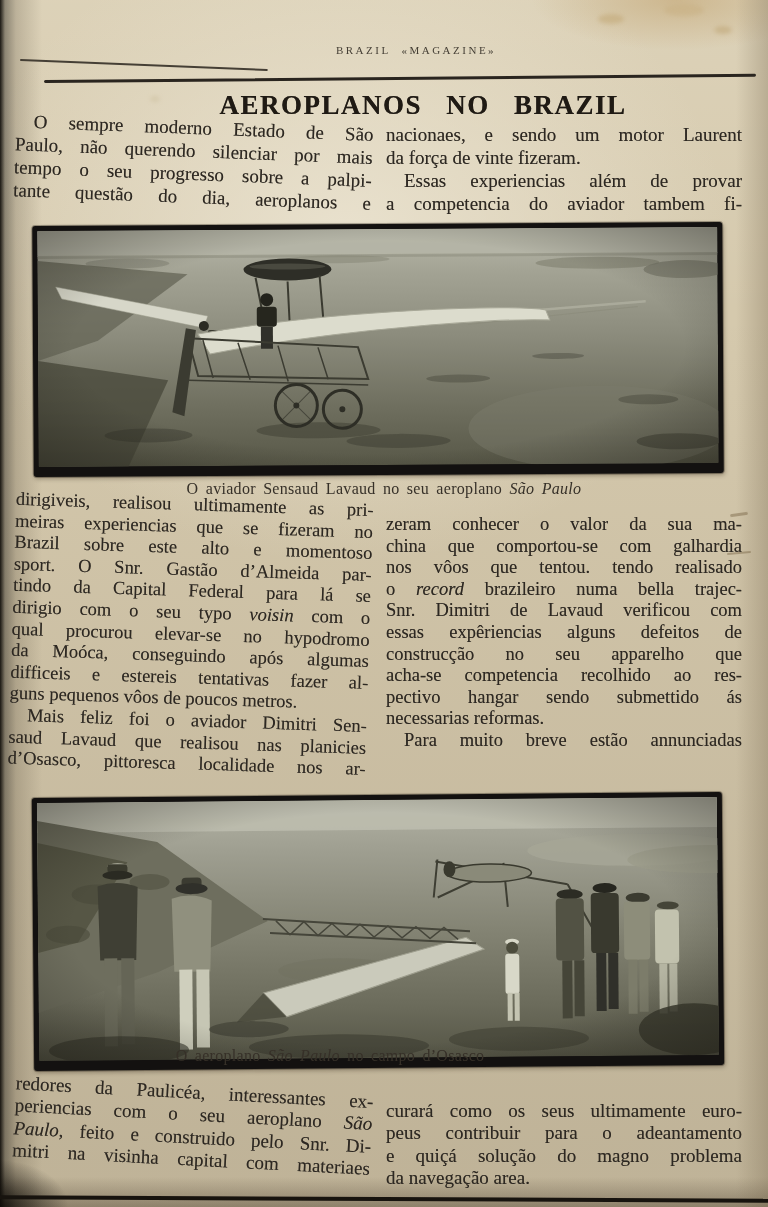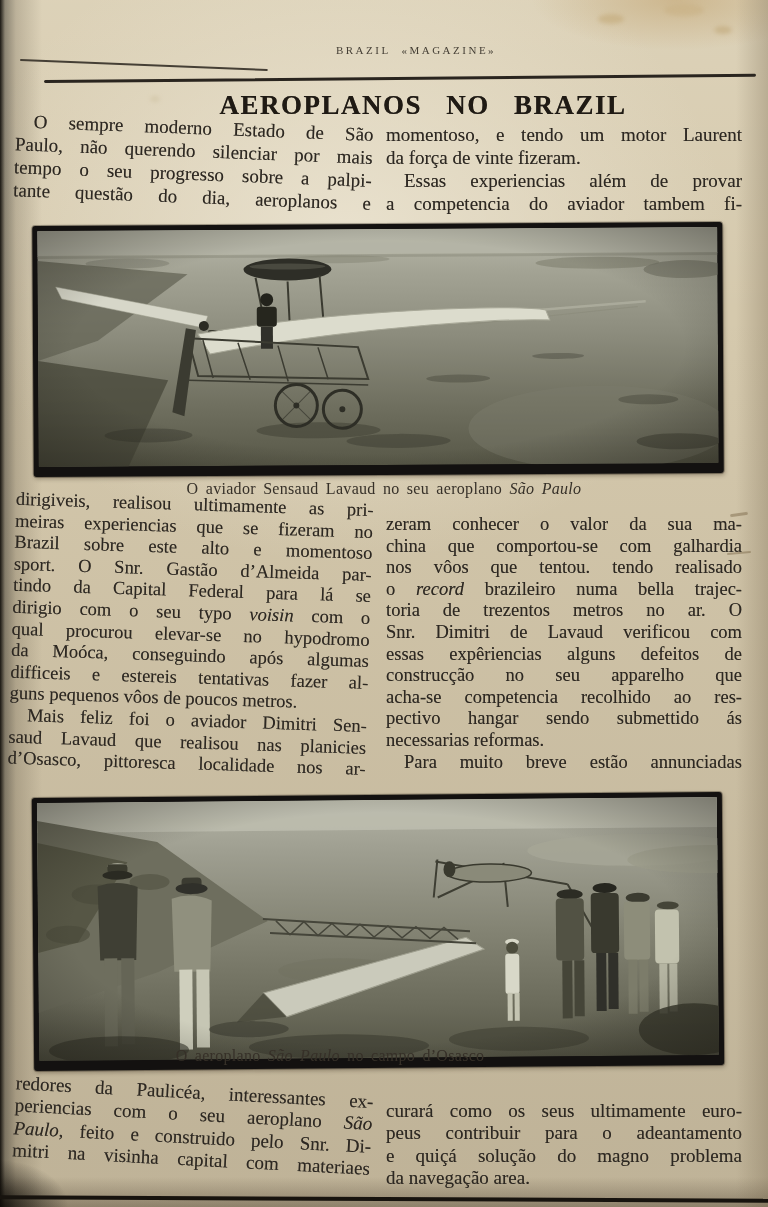--- a/index.html
+++ b/index.html
@@ -88,21 +88,21 @@
 
   <h1 class="title">AEROPLANOS NO BRAZIL</h1>
 
   <div class="tcol col-left block-top tilt-top" style="top:123px;">
       <div class="tline line-ind"><span>O sempre moderno Estado de São</span></div>
       <div class="tline"><span>Paulo, não querendo silenciar por mais</span></div>
       <div class="tline"><span>tempo o seu progresso sobre a palpi-</span></div>
       <div class="tline"><span>tante questão do dia, aeroplanos e</span></div>
     </div>
   <div class="tcol col-right block-top" style="top:123px;">
-      <div class="tline"><span>momentoso, e tendo um motor Laurent</span></div>
+      <div class="tline"><span>nacionaes, e sendo um motor Laurent</span></div>
       <div class="tline line-end"><span>da força de vinte fizeram.</span></div>
       <div class="tline line-ind"><span>Essas experiencias além de provar</span></div>
       <div class="tline"><span>a competencia do aviador tambem fi-</span></div>
     </div>
 
   <figure class="photo photo1">
     <svg width="680" height="236" viewBox="0 0 680 236" preserveAspectRatio="none">
       <defs>
         <linearGradient id="p1bg" x1="0" y1="0" x2="0" y2="1">
           <stop offset="0" stop-color="#b8b8aa"></stop>
@@ -175,21 +175,20 @@
       <div class="tline line-end"><span>guns pequenos vôos de poucos metros.</span></div>
       <div class="tline line-ind"><span>Mais feliz foi o aviador Dimitri Sen-</span></div>
       <div class="tline"><span>saud Lavaud que realisou nas planicies</span></div>
       <div class="tline"><span>d’Osasco, pittoresca localidade nos ar-</span></div>
     </div>
   <div class="tcol col-right block-mid" style="top:514px;">
       <div class="tline"><span>zeram conhecer o valor da sua ma-</span></div>
       <div class="tline"><span>china que comportou-se com galhardia</span></div>
       <div class="tline"><span>nos vôos que tentou. tendo realisado</span></div>
       <div class="tline"><span>o </span><i>record</i><span> brazileiro numa bella trajec-</span></div>
-      <div class="tline"><span>toria de trezentos metros no ar. O</span></div>
       <div class="tline"><span>Snr. Dimitri de Lavaud verificou com</span></div>
       <div class="tline"><span>essas expêriencias alguns defeitos de</span></div>
       <div class="tline"><span>construcção no seu apparelho que</span></div>
       <div class="tline"><span>acha-se competencia recolhido ao res-</span></div>
       <div class="tline"><span>pectivo hangar sendo submettido ás</span></div>
       <div class="tline line-end"><span>necessarias reformas.</span></div>
       <div class="tline line-ind"><span>Para muito breve estão annunciadas</span></div>
     </div>
 
   <figure class="photo photo2">

